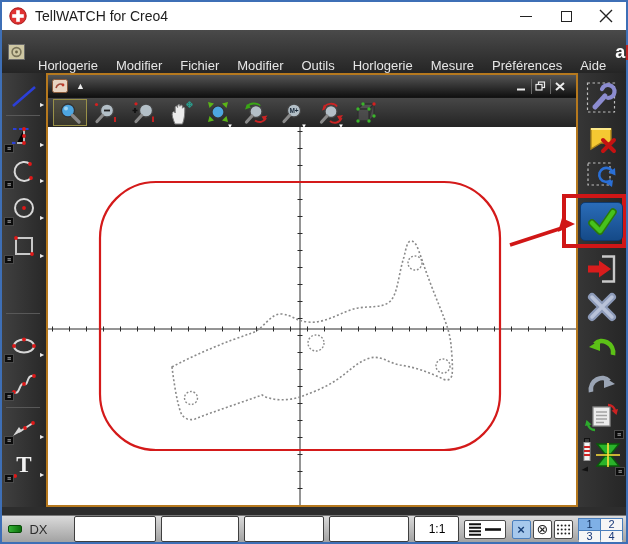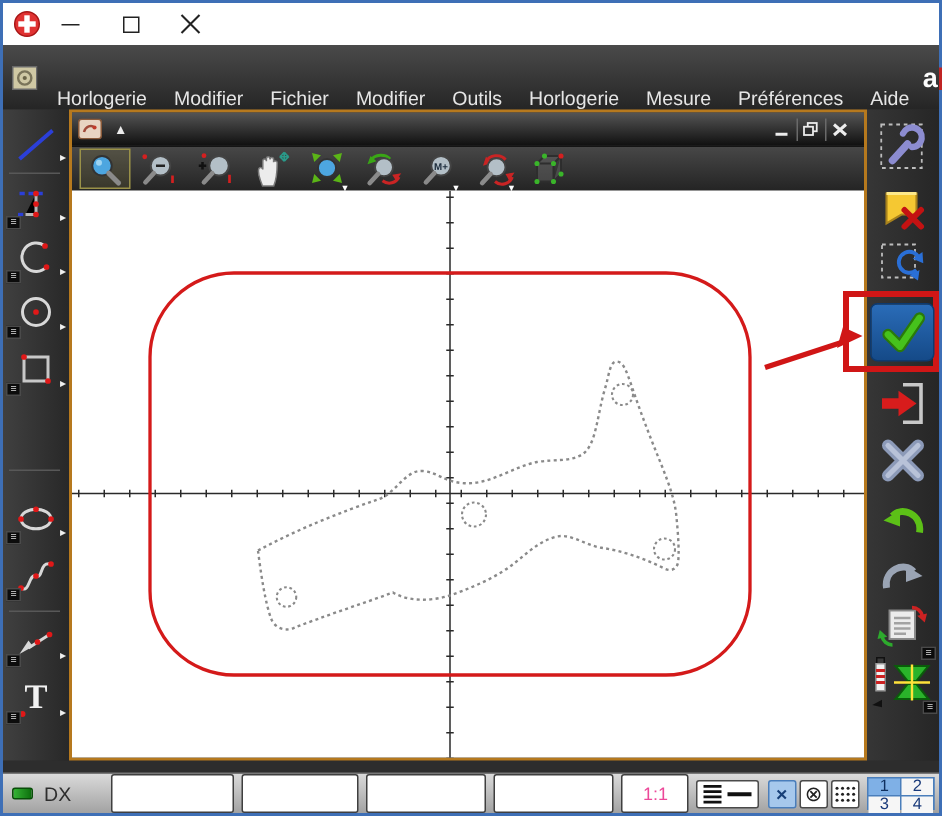--- a/index.html
+++ b/index.html
@@ -51,21 +51,21 @@
   .right-toolbar{flex:0 0 48px;background:linear-gradient(90deg,#363636,#262626);position:relative;}
   .rt{position:absolute;left:50%;transform:translateX(-50%);}
   .confirm-wrap{position:absolute;top:121px;left:-16px;width:64px;height:54px;border:4px solid #d01616;z-index:6;background:transparent;}
   .confirm-btn{position:absolute;left:14px;top:4px;width:43px;height:39px;background:linear-gradient(#2a6cb8,#154a88);border:1px solid #0d3a70;border-radius:5px;display:flex;align-items:center;justify-content:center;}
   .rbadge{position:absolute;width:10px;height:9px;background:#0c0c0c;border:1px solid #4a4a4a;color:#ddd;font-size:7px;line-height:7px;text-align:center;}
 
   
   .statusbar{flex:0 0 27px;background:linear-gradient(#dadada,#a2a2a2);border-top:1px solid #787878;display:flex;align-items:center;padding:0 3px;margin-top:8px;}
   .led{width:15px;height:8px;background:linear-gradient(90deg,#35b335,#0c6e0c);border:1px solid #084d08;border-radius:2px;margin:0 7px 0 3px;}
   .dx{font-size:13px;color:#2e2e2e;margin-right:27px;}
-  .sb-field{height:19px;background:#fff;border:1px solid #3f3f3f;border-radius:2px;margin-right:5px;font-size:12px;padding:12px 4px;font-family:"Liberation Sans",sans-serif;color:#ec4899;}
+  .sb-field{height:19px;background:#fff;border:1px solid #3f3f3f;border-radius:2px;margin-right:5px;font-size:12px;padding:12px 4px;font-family:"Liberation Sans",sans-serif;color:#000000;}
   .f1{width:82px;}.f2{width:78px;}.f3{width:80px;}.f4{width:80px;}
   .fscale{width:45px;text-align:center;}
   .sb-btn{height:19px;background:#fff;border:1px solid #4a4a4a;border-radius:2px;margin-right:2px;display:flex;align-items:center;justify-content:center;padding:0;}
   .linestyle{width:43px;margin-right:6px;}
   .bluex{width:20px;background:#a6c8ec;border-color:#4a7ebb;color:#173f77;font-weight:bold;font-size:13px;line-height:1;}
   .circx{width:20px;font-size:14px;color:#222;line-height:1;}
   .dots{width:20px;}
   .quad{width:47px;height:22px;margin-left:3px;display:grid;grid-template-columns:1fr 1fr;grid-template-rows:1fr 1fr;border:1px solid #4a7ebb;background:#4a7ebb;grid-gap:1px;}
   .qcell{background:#f6f6f6;color:#1a3a7a;font-size:11px;display:flex;align-items:center;justify-content:center;line-height:1;}
   .qcell.active{background:#7fb0e6;color:#10305f;}
@@ -76,20 +76,21 @@
 <div class="window">
 
   <div class="titlebar">
     <span style="display:flex;">
       <svg width="18" height="18" viewBox="0 0 18 18">
         <circle cx="9" cy="9" r="8.2" fill="#e03232" stroke="#a81616" stroke-width="1"></circle>
         <rect x="7.2" y="3.2" width="3.6" height="11.6" fill="#fff"></rect>
         <rect x="3.2" y="7.2" width="11.6" height="3.6" fill="#fff"></rect>
       </svg>
     </span>
+    <span class="app-title">TellWATCH for Creo4</span>
     <div class="win-btns">
       <div class="win-btn">
           <span class="glyph-min"></span>
         </div>
       <div class="win-btn">
           <span class="glyph-max"></span>
         </div>
       <div class="win-btn">
         <svg width="14" height="14" viewBox="0 0 14 14">
             <path d="M1,1 L13,13 M13,1 L1,13" stroke="#222" stroke-width="1.4"></path>

